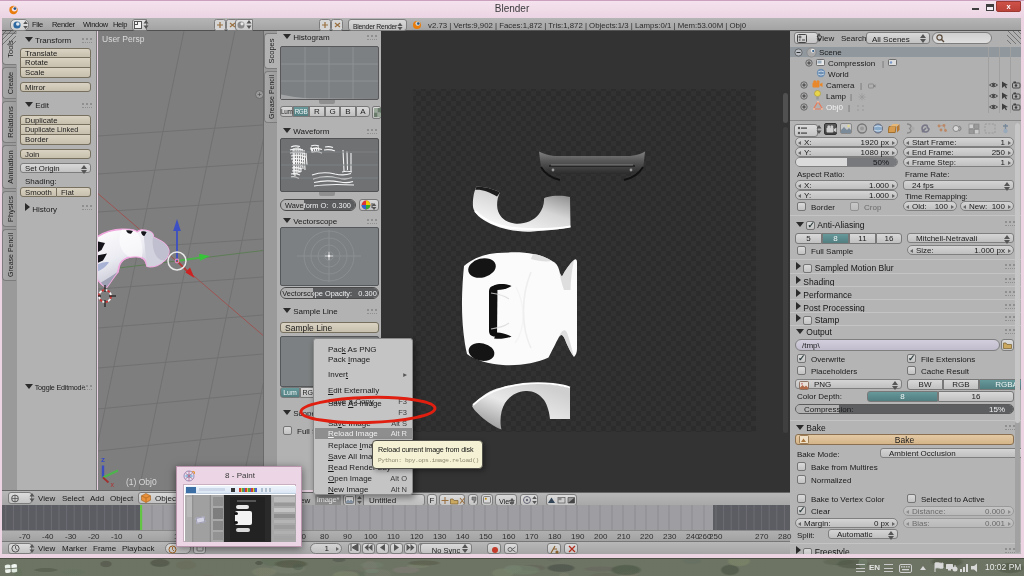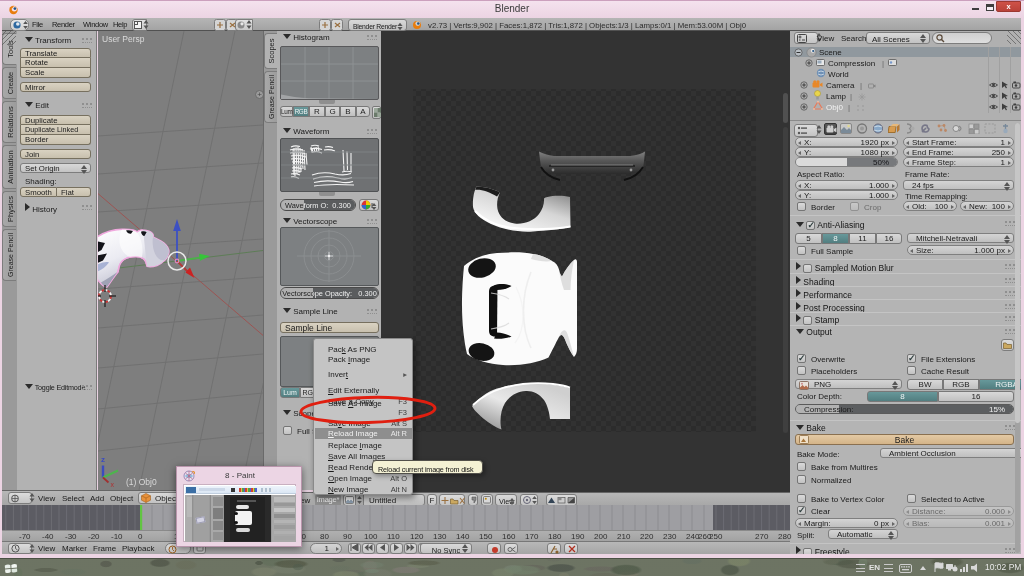--- a/index.html
+++ b/index.html
@@ -725,20 +725,21 @@
   <div class="grip" style="top:170px;right:6px;"></div>
   <div class="sep" style="top:178px;"></div>
   <div class="phd" style="top:181px;"><span class="hdr-tri tri-r"></span> Post Processing</div>
   <div class="grip" style="top:183px;right:6px;"></div>
   <div class="sep" style="top:191px;"></div>
   <div class="phd" style="top:193px;"><span class="hdr-tri tri-r"></span> <span class="chk" style="position:relative;display:inline-block;top:2px;"></span> Stamp</div>
   <div class="grip" style="top:195px;right:6px;"></div>
   <div class="sep" style="top:204px;"></div>
   <div class="phd" style="top:206px;"><span class="hdr-tri tri-d"></span> Output</div>
   <div class="grip" style="top:208px;right:6px;"></div>
+  <div class="abs" style="left:5px;top:218px;width:205px;height:12px;background:linear-gradient(#d2cedc,#c0bccc);border:1px solid #7f7f7f;border-radius:6px;padding:1px 6px;font-size:8px;">/tmp\</div>
   <div class="abs" style="left:211px;top:218px;width:13px;height:12px;background:linear-gradient(#dcdcdc,#c4c4c4);border:1px solid #7d7d7d;border-radius:3px;"><svg width="9" height="8" style="margin:1px;">
         <path d="M0.5 7.5 L0.5 2 L3 2 L4 3.5 L8.5 3.5 L8.5 7.5 Z" fill="#caa860" stroke="#7a6030" stroke-width="0.7"></path>
       </svg></div>
   <div class="chk on" style="left:7px;top:233px;"></div>
     <div class="lbl" style="left:21px;top:234px;">Overwrite</div>
   <div class="chk on" style="left:117px;top:233px;"></div>
     <div class="lbl" style="left:131px;top:234px;">File Extensions</div>
   <div class="chk" style="left:7px;top:245px;"></div>
     <div class="lbl" style="left:21px;top:246px;">Placeholders</div>
   <div class="chk" style="left:117px;top:245px;"></div>
@@ -1144,21 +1145,21 @@
     <div class="ms" style="top:90px;color:#e8e8e8;">Alt R</div>
   <div class="mi" style="top:102px;">Replace <u>I</u>mage</div>
   <div class="mi" style="top:113px;"><u>S</u>ave All Images</div>
   <div class="mi" style="top:124px;"><u>R</u>ead Render Lay</div>
   <div class="mi" style="top:135px;"><u>O</u>pen Image</div>
     <div class="ms" style="top:135px;">Alt O</div>
   <div class="mi" style="top:146px;"><u>N</u>ew Image</div>
     <div class="ms" style="top:146px;">Alt N</div>
 </div>
 
-<div class="abs" style="left:372px;top:440px;width:111px;height:14px;background:#f4f1d4;border:1px solid #52504a;border-radius:4px;box-shadow:2px 2px 5px rgba(0,0,0,0.35);overflow:hidden;margin-top:20px;">
+<div class="abs" style="left:372px;top:440px;width:111px;height:29px;background:#f4f1d4;border:1px solid #52504a;border-radius:4px;box-shadow:2px 2px 5px rgba(0,0,0,0.35);overflow:hidden;">
   <div class="lbl" style="left:5px;top:4px;font-size:7.2px;letter-spacing:-0.15px;color:#111;">Reload current image from disk</div>
   <div class="lbl" style="left:5px;top:15.5px;font-size:6.2px;color:#8e8a74;font-family:'Liberation Mono',monospace;letter-spacing:-0.35px;">Python: bpy.ops.image.reload()</div>
 </div>
 
 <svg width="150" height="40" style="position:absolute;left:299px;top:395px;pointer-events:none;">
   <ellipse cx="69" cy="15" rx="67" ry="12.5" fill="none" stroke="#e01f10" stroke-width="3" transform="rotate(-1.5 69 15)"></ellipse>
 </svg>
 
 <div class="abs" id="preview" style="left:176px;top:466px;width:126px;height:81px;background:#ecd5e4;border:1px solid #b895ab;box-shadow:0 2px 8px rgba(0,0,0,0.5);">
   <svg width="12" height="12" style="position:absolute;left:6px;top:3px;">

